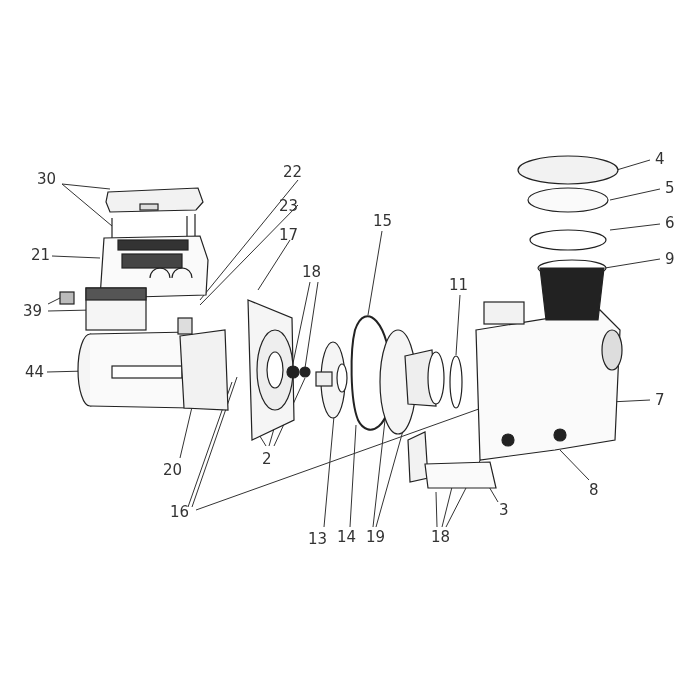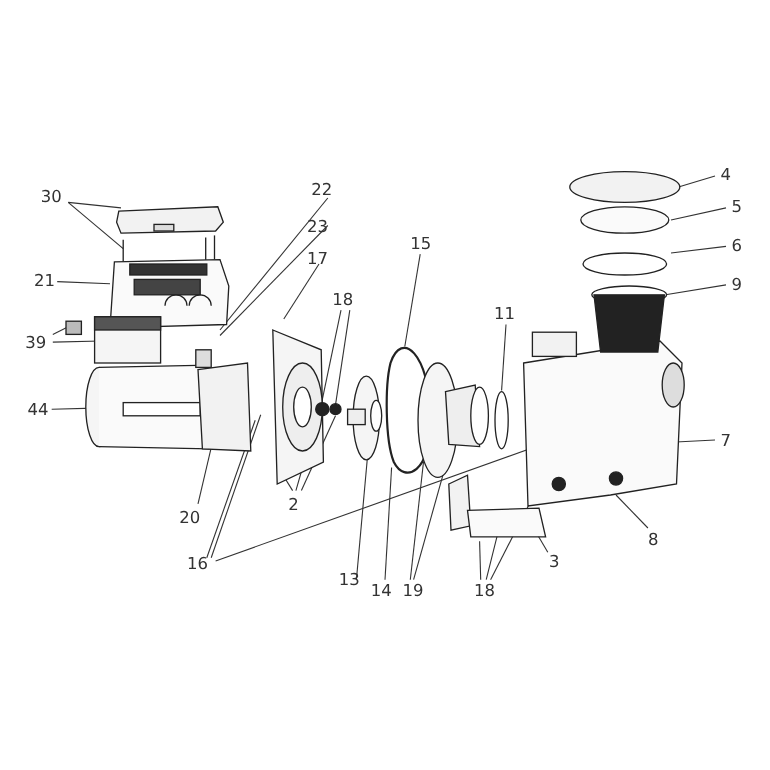--- a/index.html
+++ b/index.html
@@ -135,21 +135,21 @@
   <span class="callout" style="left:499px;top:503px">3</span>
   <span class="callout" style="left:655px;top:152px">4</span>
   <span class="callout" style="left:665px;top:181px">5</span>
   <span class="callout" style="left:665px;top:216px">6</span>
   <span class="callout" style="left:655px;top:393px">7</span>
   <span class="callout" style="left:589px;top:483px">8</span>
   <span class="callout" style="left:665px;top:252px">9</span>
   <span class="callout" style="left:366px;top:530px">19</span>
   <span class="callout" style="left:449px;top:278px">11</span>
   <span class="callout" style="left:373px;top:214px">15</span>
-  <span class="callout" style="left:308px;top:520px">13</span>
+  <span class="callout" style="left:308px;top:532px">13</span>
   <span class="callout" style="left:337px;top:530px">14</span>
   <span class="callout" style="left:302px;top:265px">18</span>
   <span class="callout" style="left:170px;top:505px">16</span>
   <span class="callout" style="left:279px;top:228px">17</span>
   <span class="callout" style="left:163px;top:463px">20</span>
   <span class="callout" style="left:431px;top:530px">18</span>
   <span class="callout" style="left:37px;top:172px">30</span>
   <span class="callout" style="left:31px;top:248px">21</span>
   <span class="callout" style="left:283px;top:165px">22</span>
   <span class="callout" style="left:279px;top:199px">23</span>

